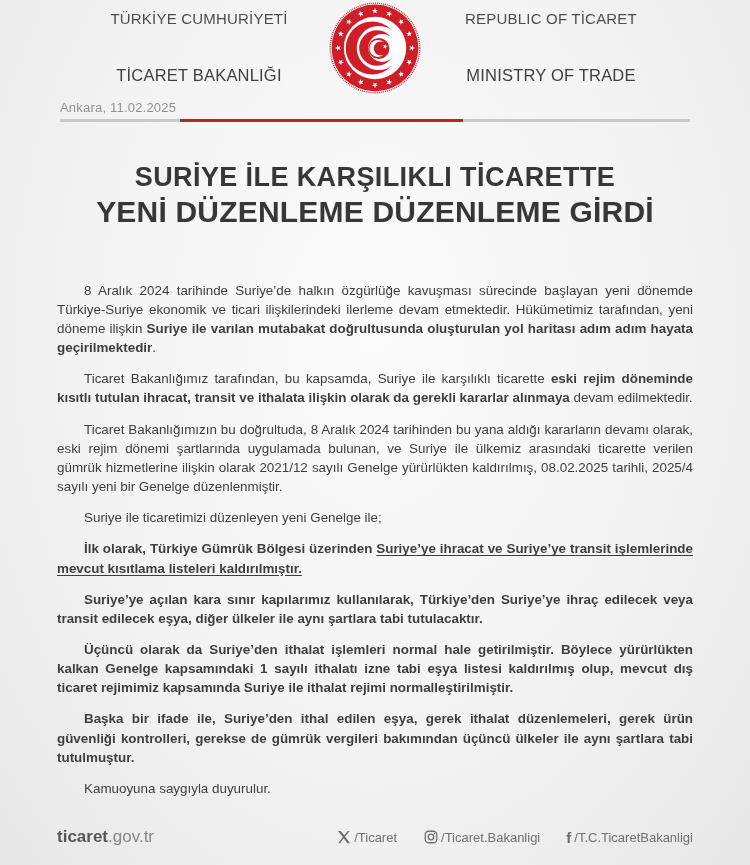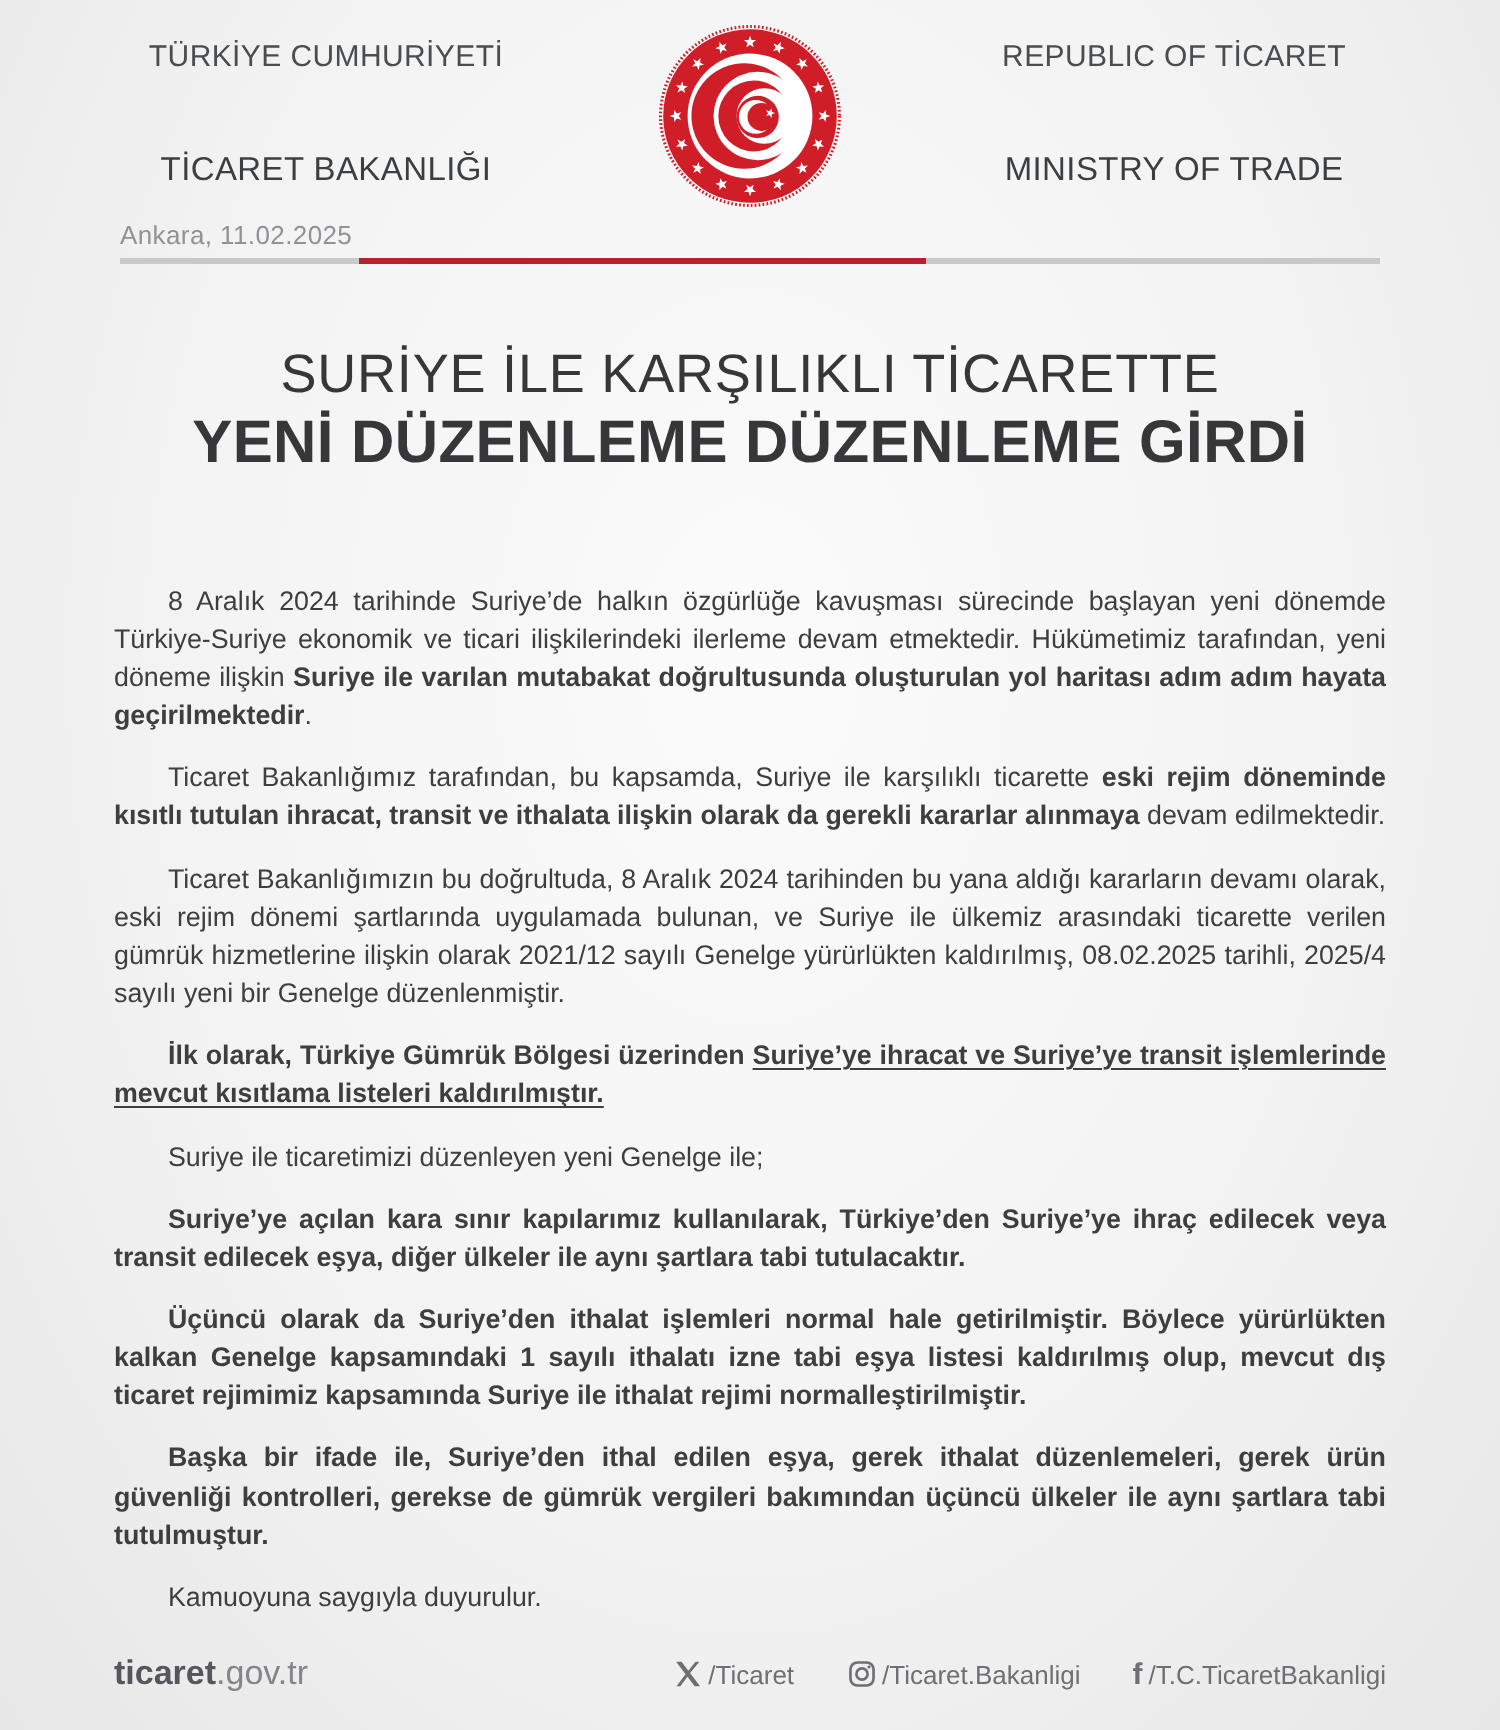--- a/index.html
+++ b/index.html
@@ -11,22 +11,20 @@
   }
   .page{
     position:relative;
     width:750px;height:865px;
     overflow:hidden;
     background:radial-gradient(ellipse at 50% 38%, #fbfbfb 0%, #f3f3f3 55%, #e7e7e7 100%);
   }
   
   .hdr{
     display:flex;align-items:center;justify-content:center;
-    padding-top:10px;
-    gap:36px;
   }
   .org{width:232px;text-align:center;line-height:1.25;}
   .org-l1{font-size:15px;font-weight:400;color:#4a4d50;letter-spacing:.2px;}
   .org-l2{font-size:16.5px;font-weight:400;color:#3c3f42;letter-spacing:.2px;margin-top:36px;}
   .logo{width:96px;height:96px;margin:0 12px;flex:0 0 auto;}
   .logo svg{width:96px;height:96px;display:block;}
   
   .dateline-row{margin:4px 60px 0;}
   .dateline{font-size:13px;color:#909296;letter-spacing:.2px;}
   .rule{
@@ -34,21 +32,21 @@
     background:linear-gradient(to right,
       #c9c9c9 0%, #c9c9c9 19%,
       #b6232e 19%, #b6232e 64%,
       #c9c9c9 64%, #c9c9c9 100%);
   }
   
   .title{
     margin:40px 30px 0;
     text-align:center;color:#37373a;line-height:1.17;
   }
-  .title .t1{display:block;font-size:27px;font-weight:400;letter-spacing:.4px;}
+  .title .t1{display:block;font-size:27px;font-weight:700;letter-spacing:.4px;}
   .title .t2{display:block;font-size:30px;font-weight:800;letter-spacing:.2px;}
   
   .bodytext{margin:52px 57px 0;font-size:13.4px;line-height:1.43;text-align:justify;}
   .bodytext p{margin:0 0 12px;text-indent:27px;}
   .b{font-weight:700;}
   .u{text-decoration:underline;text-underline-offset:2px;}
   
   .ftr{
     position:absolute;left:0;right:0;bottom:0;
     padding:0 57px 18px;
@@ -129,23 +127,23 @@
     <span class="t2">YENİ DÜZENLEME DÜZENLEME GİRDİ</span>
   </h1>
 
   <main class="bodytext">
     <p><span>8 Aralık 2024 tarihinde Suriye’de halkın özgürlüğe kavuşması sürecinde başlayan yeni dönemde Türkiye-Suriye ekonomik ve ticari ilişkilerindeki ilerleme devam etmektedir. Hükümetimiz tarafından, yeni döneme ilişkin </span><span class="b">Suriye ile varılan mutabakat doğrultusunda oluşturulan yol haritası adım adım hayata geçirilmektedir</span><span>.</span></p>
 
     <p><span>Ticaret Bakanlığımız tarafından, bu kapsamda, Suriye ile karşılıklı ticarette </span><span class="b">eski rejim döneminde kısıtlı tutulan ihracat, transit ve ithalata ilişkin olarak da gerekli kararlar alınmaya</span><span> devam edilmektedir.</span></p>
 
     <p><span>Ticaret Bakanlığımızın bu doğrultuda, 8 Aralık 2024 tarihinden bu yana aldığı kararların devamı olarak, eski rejim dönemi şartlarında uygulamada bulunan, ve Suriye ile ülkemiz arasındaki ticarette verilen gümrük hizmetlerine ilişkin olarak 2021/12 sayılı Genelge yürürlükten kaldırılmış, 08.02.2025 tarihli, 2025/4 sayılı yeni bir Genelge düzenlenmiştir.</span></p>
 
+    <p><span>Suriye ile ticaretimizi düzenleyen yeni Genelge ile;</span></p>
+
     <p><span class="b">İlk olarak, Türkiye Gümrük Bölgesi üzerinden </span><span class="b u">Suriye’ye ihracat ve Suriye’ye transit işlemlerinde mevcut kısıtlama listeleri kaldırılmıştır.</span></p>
-
-    <p><span>Suriye ile ticaretimizi düzenleyen yeni Genelge ile;</span></p>
 
     <p><span class="b">Suriye’ye açılan kara sınır kapılarımız kullanılarak, Türkiye’den Suriye’ye ihraç edilecek veya transit edilecek eşya, diğer ülkeler ile aynı şartlara tabi tutulacaktır.</span></p>
 
 
     <p><span class="b">Üçüncü olarak da Suriye’den ithalat işlemleri normal hale getirilmiştir. Böylece yürürlükten kalkan Genelge kapsamındaki 1 sayılı ithalatı izne tabi eşya listesi kaldırılmış olup, mevcut dış ticaret rejimimiz kapsamında Suriye ile ithalat rejimi normalleştirilmiştir.</span></p>
 
     <p><span class="b">Başka bir ifade ile, Suriye’den ithal edilen eşya, gerek ithalat düzenlemeleri, gerek ürün güvenliği kontrolleri, gerekse de gümrük vergileri bakımından üçüncü ülkeler ile aynı şartlara tabi tutulmuştur.</span></p>
 
     <p><span>Kamuoyuna saygıyla duyurulur.</span></p>
   </main>

